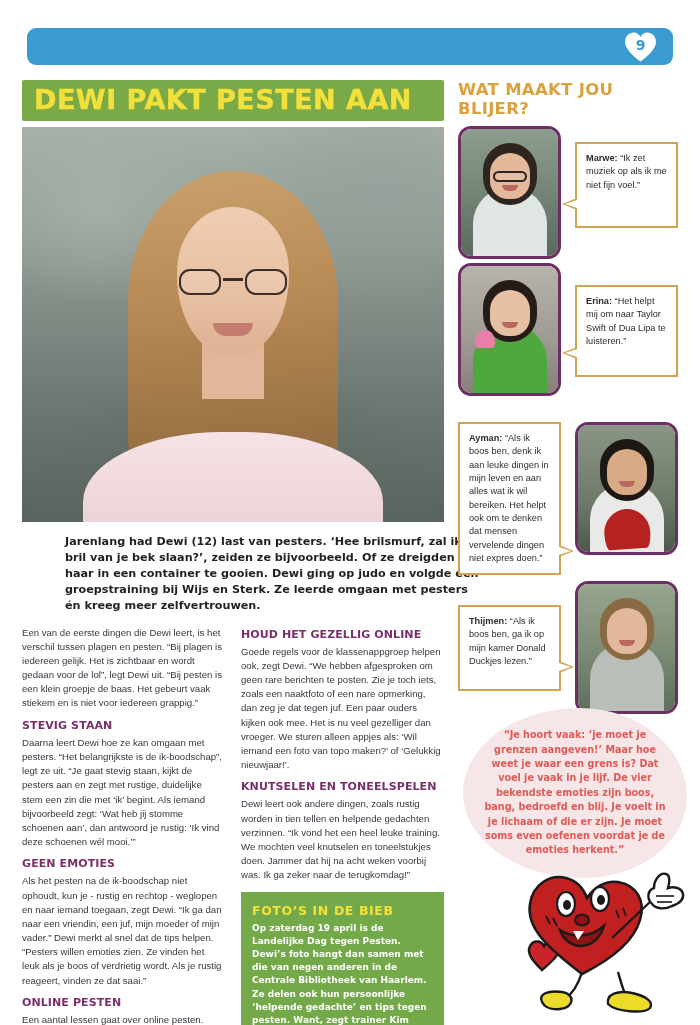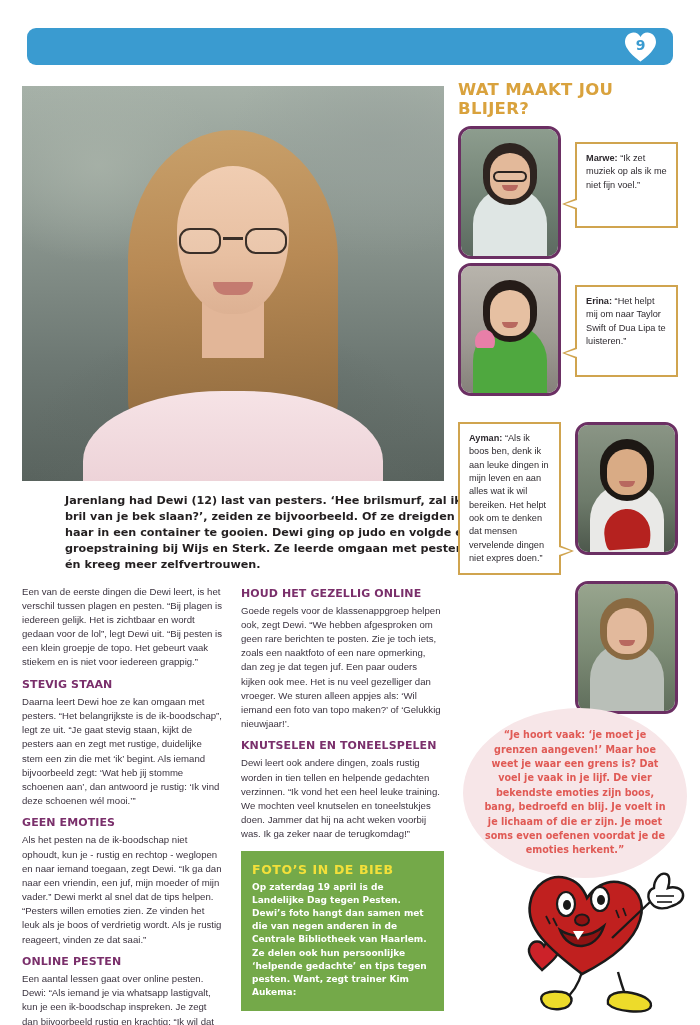--- a/index.html
+++ b/index.html
@@ -307,40 +307,43 @@
   <div class="page-heart">
     <svg viewBox="0 0 33 31" xmlns="http://www.w3.org/2000/svg">
       <path d="M16.5 30 C 16.5 30, 1 19.5, 1 10.5 C 1 4.8, 5.2 1, 9.6 1 C 12.8 1, 15.3 3, 16.5 5.4 C 17.7 3, 20.2 1, 23.4 1 C 27.8 1, 32 4.8, 32 10.5 C 32 19.5, 16.5 30, 16.5 30 Z" fill="#ffffff"></path>
     </svg>
     <div class="page-num">9</div>
   </div>
 </div>
 
 <div class="left-col">
 
+  <div class="title-banner">
+    <h1>DEWI PAKT PESTEN AAN</h1>
+  </div>
 
   <div class="hero-photo">
     <div class="bg-blur"></div>
     <div class="girl-hair"></div>
     <div class="neck"></div>
     <div class="girl-face"></div>
     <div class="glasses">
       <div class="lens l"></div>
         <div class="bridge"></div>
         <div class="lens r"></div>
     </div>
     <div class="mouth"></div>
     <div class="shirt"></div>
   </div>
 
   <div class="intro">Jarenlang had Dewi (12) last van pesters. ‘Hee brilsmurf, zal ik je bril van je bek slaan?’, zeiden ze bijvoorbeeld. Of ze dreigden haar in een container te gooien. Dewi ging op judo en volgde een groepstraining bij Wijs en Sterk. Ze leerde omgaan met pesters én kreeg meer zelfvertrouwen.</div>
 
   <div class="cols">
     <div class="col" id="col-left">
-        <p>Een van de eerste dingen die Dewi leert, is het verschil tussen plagen en pesten. “Bij plagen is iedereen gelijk. Het is zichtbaar en wordt gedaan voor de lol”, legt Dewi uit. “Bij pesten is een klein groepje de topo. Het gebeurt vaak stiekem en is niet voor iedereen grappig.”</p>
+        <p>Een van de eerste dingen die Dewi leert, is het verschil tussen plagen en pesten. “Bij plagen is iedereen gelijk. Het is zichtbaar en wordt gedaan voor de lol”, legt Dewi uit. “Bij pesten is een klein groepje de baas. Het gebeurt vaak stiekem en is niet voor iedereen grappig.”</p>
         <h3>STEVIG STAAN</h3>
         <p>Daarna leert Dewi hoe ze kan omgaan met pesters. “Het belangrijkste is de ik-boodschap”, legt ze uit. “Je gaat stevig staan, kijkt de pesters aan en zegt met rustige, duidelijke stem een zin die met ‘ik’ begint. Als iemand bijvoorbeeld zegt: ‘Wat heb jij stomme schoenen aan’, dan antwoord je rustig: ‘Ik vind deze schoenen wél mooi.’”</p>
         <h3>GEEN EMOTIES</h3>
         <p>Als het pesten na de ik-boodschap niet ophoudt, kun je - rustig en rechtop - weglopen en naar iemand toegaan, zegt Dewi. “Ik ga dan naar een vriendin, een juf, mijn moeder of mijn vader.” Dewi merkt al snel dat de tips helpen. “Pesters willen emoties zien. Ze vinden het leuk als je boos of verdrietig wordt. Als je rustig reageert, vinden ze dat saai.”</p>
         <h3>ONLINE PESTEN</h3>
         <p>Een aantal lessen gaat over online pesten. Dewi: “Als iemand je via whatsapp lastigvalt, kun je een ik-boodschap inspreken. Je zegt dan bijvoorbeeld rustig en krachtig: “Ik wil dat je hiermee ophoudt.” Als iemand doorgaat, kun je</p>
       </div>
     <div class="col" id="col-right">
         <h3>HOUD HET GEZELLIG ONLINE</h3>
         <p>Goede regels voor de klassenappgroep helpen ook, zegt Dewi. “We hebben afgesproken om geen rare berichten te posten. Zie je toch iets, zoals een naaktfoto of een nare opmerking, dan zeg je dat tegen juf. Een paar ouders kijken ook mee. Het is nu veel gezelliger dan vroeger. We sturen alleen appjes als: ‘Wil iemand een foto van topo maken?’ of ‘Gelukkig nieuwjaar!’.</p>
@@ -392,20 +395,21 @@
         <div class="bubble left-side" style="top: 0px; min-height: 128px;"><b>Ayman:</b><span> “Als ik boos ben, denk ik aan leuke dingen in mijn leven en aan alles wat ik wil bereiken. Het helpt ook om te denken dat mensen vervelende dingen niet expres doen.”</span><div class="tail to-right"></div></div>
       </div>
       <div class="kid-block" style="min-height: 150px;">
         <div class="kid-photo right" style="top: 0px;">
           <div class="kp-bg" style="background:linear-gradient(180deg,#98a58e 0%,#7b8a74 55%,#606e5c 100%)"></div>
           <div class="kp-head" style="top:58px;width:74px;height:70px;border-radius:40px 40px 0 0;background:#b9bfb8"></div>
           <div class="kp-head" style="top:14px;width:54px;height:62px;border-radius:27px;background:#8a6a42"></div>
           <div class="kp-head" style="top:24px;width:40px;height:46px;border-radius:20px 20px 18px 18px;background:#e2b99c"></div>
           <div class="kp-head" style="top:56px;width:16px;height:6px;border-radius:0 0 9px 9px;background:#b8685f"></div>
         </div>
+        <div class="bubble left-side" style="top: 24px; min-height: 86px;"><b>Thijmen:</b><span> “Als ik boos ben, ga ik op mijn kamer Donald Duckjes lezen.”</span><div class="tail to-right"></div></div>
       </div>
     </div>
 </div>
 
 <div class="pink-quote">
   <p>“Je hoort vaak: ‘je moet je grenzen aangeven!’ Maar hoe weet je waar een grens is? Dat voel je vaak in je lijf. De vier bekendste emoties zijn boos, bang, bedroefd en blij. Je voelt in je lichaam of die er zijn. Je moet soms even oefenen voordat je de emoties herkent.”</p>
 </div>
 
 <div class="mascot">
   <svg viewBox="0 0 178 168" xmlns="http://www.w3.org/2000/svg">

